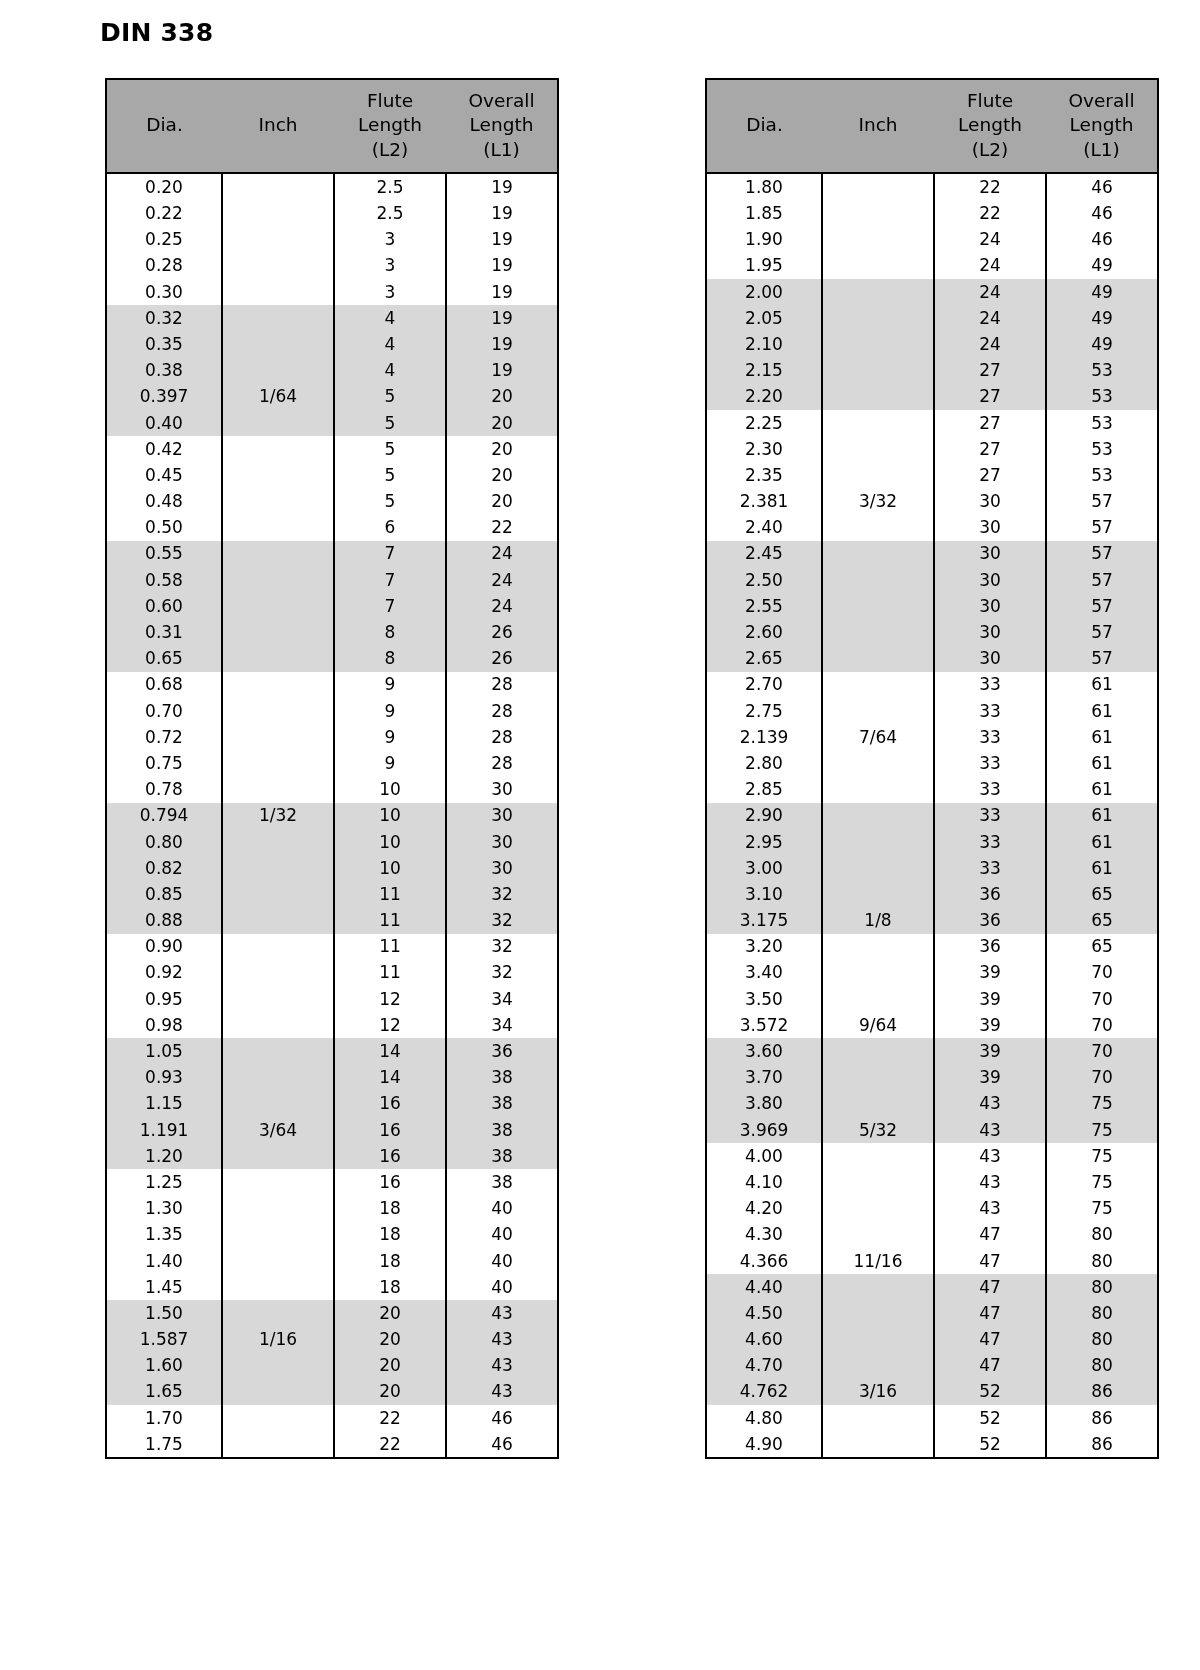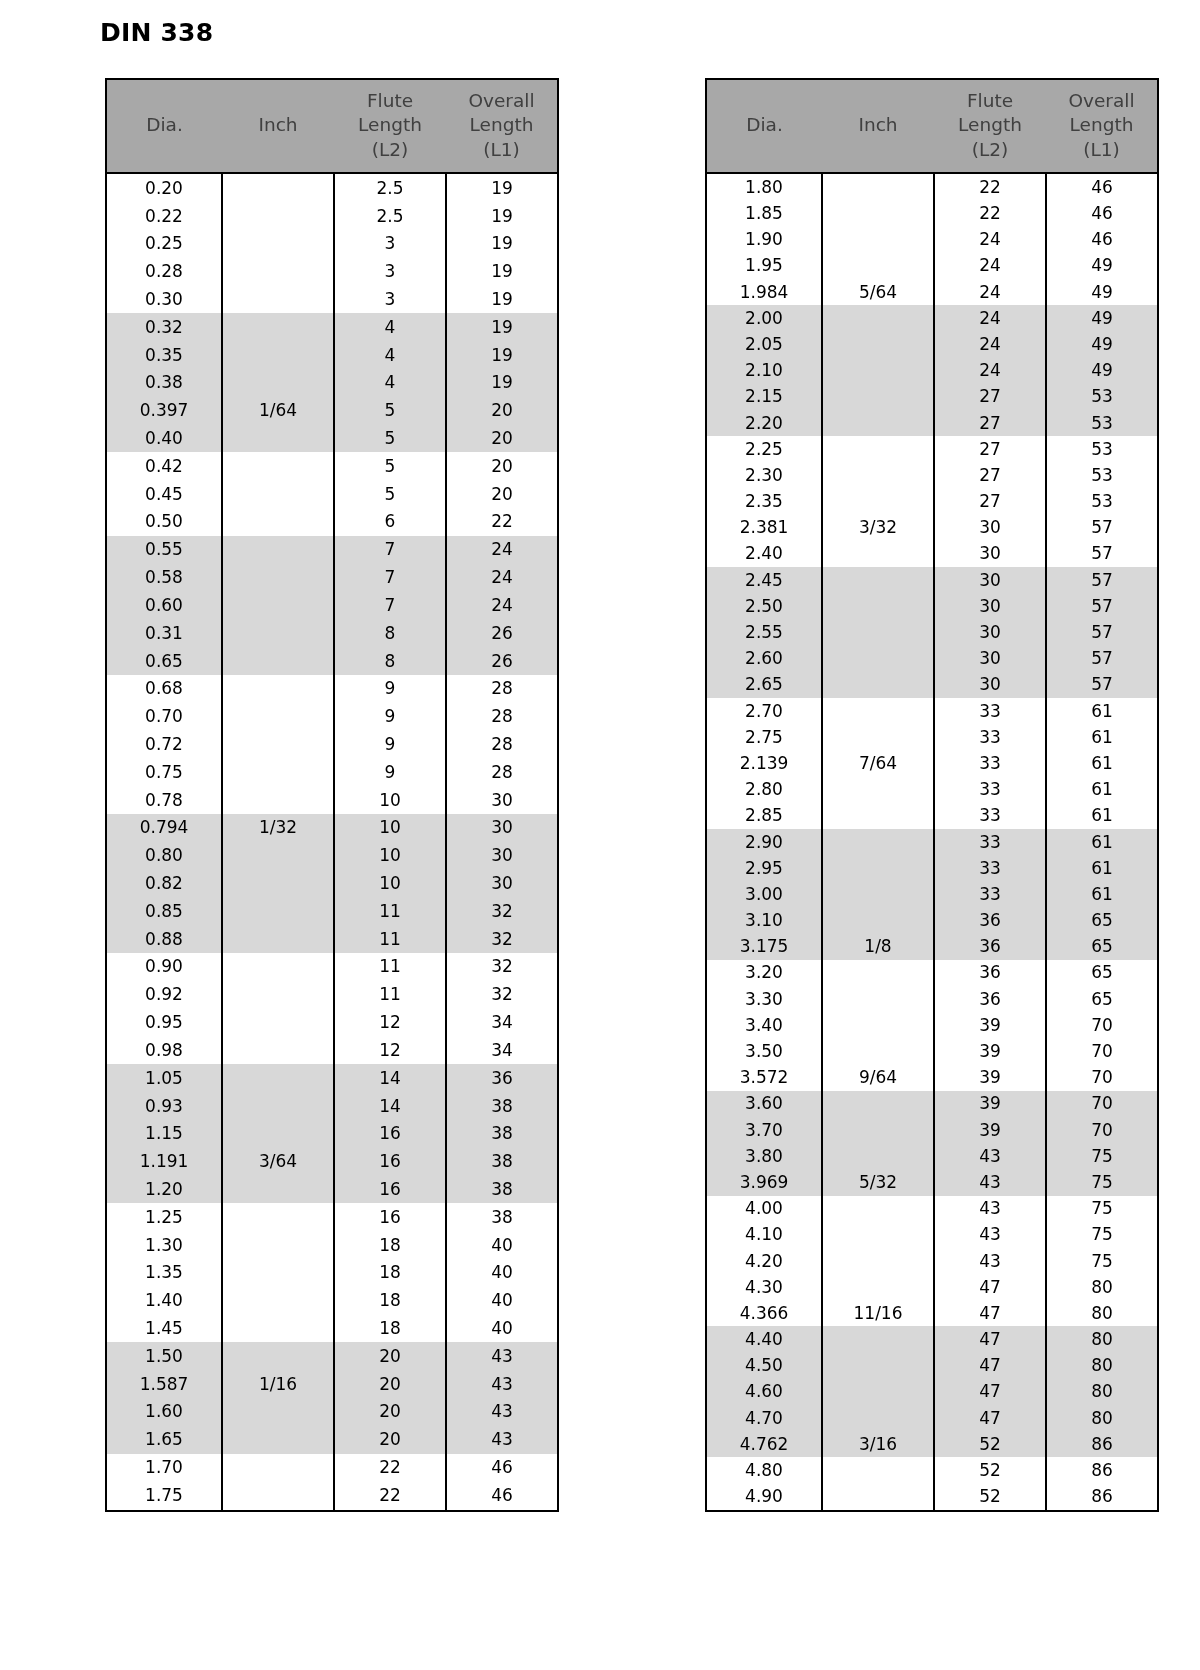--- a/index.html
+++ b/index.html
@@ -59,21 +59,21 @@
   table.din thead th {
     background: #a8a8a8;
     border: none;
     border-bottom: 2px solid #000000;
     font-weight: normal;
     font-size: 18.5px;
     line-height: 1.32;
     padding: 9px 2px 10px 2px;
     text-align: center;
     vertical-align: middle;
-    color: #404040;
+    color: #000000;
     height: 86px;
     box-sizing: border-box;
   }
   table.din thead th .hl { display: block; }
 
   table.din tbody td {
     font-size: 17px;
     line-height: 1;
     text-align: center;
     vertical-align: middle;
@@ -197,20 +197,26 @@
               <td class="sep">5</td>
               <td class="sep">20</td>
             </tr>
             <tr class="plain">
               <td>0.45</td>
               <td class="sep"></td>
               <td class="sep">5</td>
               <td class="sep">20</td>
             </tr>
             <tr class="plain">
+              <td>0.48</td>
+              <td class="sep"></td>
+              <td class="sep">5</td>
+              <td class="sep">20</td>
+            </tr>
+            <tr class="plain">
               <td>0.50</td>
               <td class="sep"></td>
               <td class="sep">6</td>
               <td class="sep">22</td>
             </tr>
             <tr class="band">
               <td>0.55</td>
               <td class="sep"></td>
               <td class="sep">7</td>
               <td class="sep">24</td>
@@ -469,26 +475,20 @@
               <td class="sep"></td>
               <td class="sep">24</td>
               <td class="sep">46</td>
             </tr>
             <tr class="plain">
               <td>1.95</td>
               <td class="sep"></td>
               <td class="sep">24</td>
               <td class="sep">49</td>
             </tr>
-            <tr class="plain">
-              <td>1.984</td>
-              <td class="sep">5/64</td>
-              <td class="sep">24</td>
-              <td class="sep">49</td>
-            </tr>
             <tr class="band">
               <td>2.00</td>
               <td class="sep"></td>
               <td class="sep">24</td>
               <td class="sep">49</td>
             </tr>
             <tr class="band">
               <td>2.05</td>
               <td class="sep"></td>
               <td class="sep">24</td>
@@ -632,26 +632,20 @@
               <td class="sep">36</td>
               <td class="sep">65</td>
             </tr>
             <tr class="plain">
               <td>3.20</td>
               <td class="sep"></td>
               <td class="sep">36</td>
               <td class="sep">65</td>
             </tr>
             <tr class="plain">
-              <td>3.30</td>
-              <td class="sep"></td>
-              <td class="sep">36</td>
-              <td class="sep">65</td>
-            </tr>
-            <tr class="plain">
               <td>3.40</td>
               <td class="sep"></td>
               <td class="sep">39</td>
               <td class="sep">70</td>
             </tr>
             <tr class="plain">
               <td>3.50</td>
               <td class="sep"></td>
               <td class="sep">39</td>
               <td class="sep">70</td>

